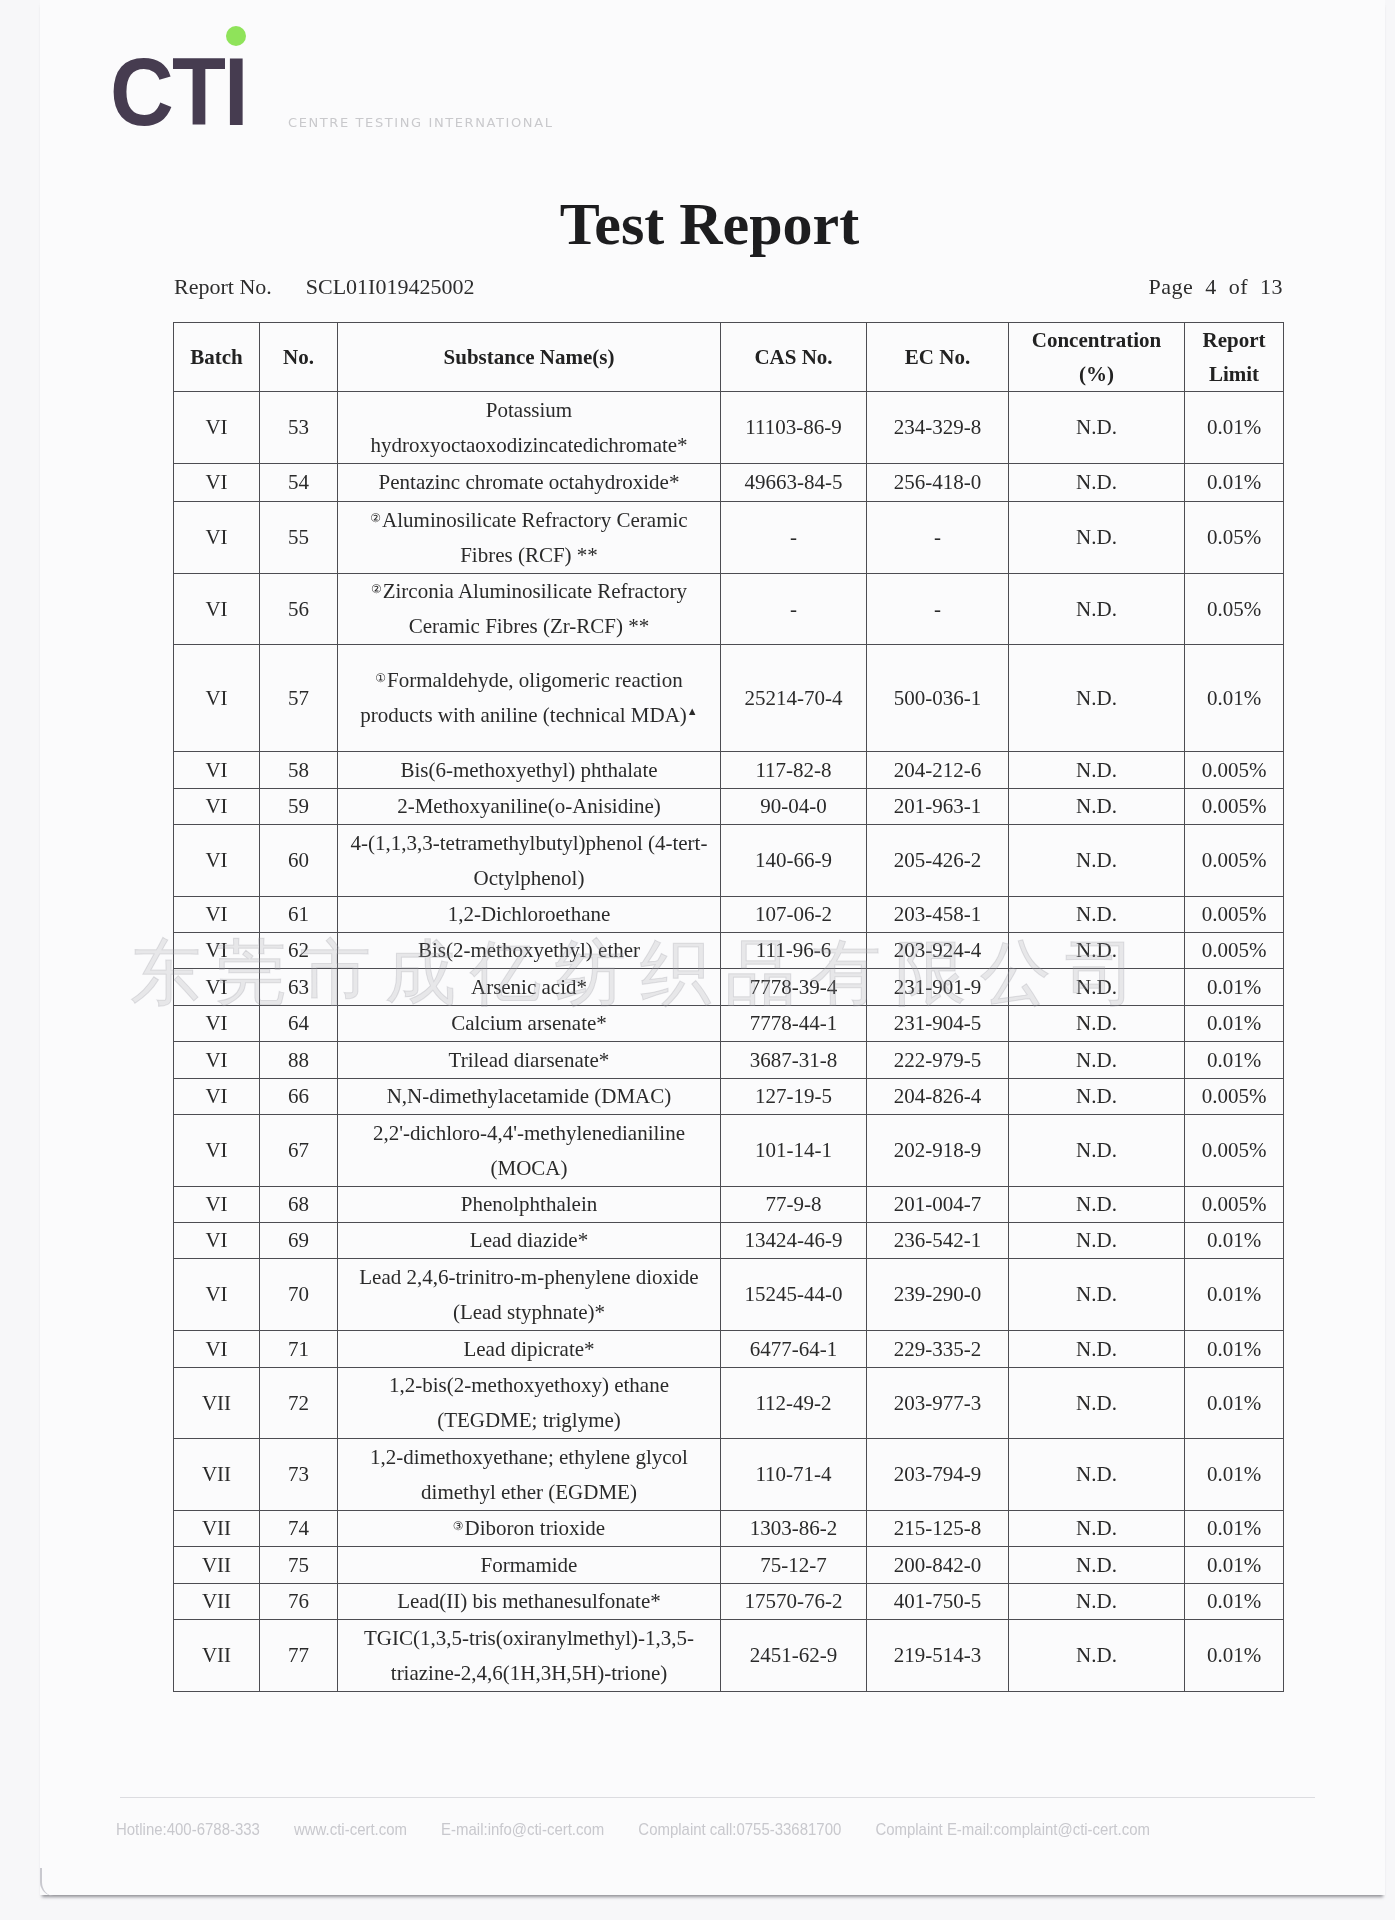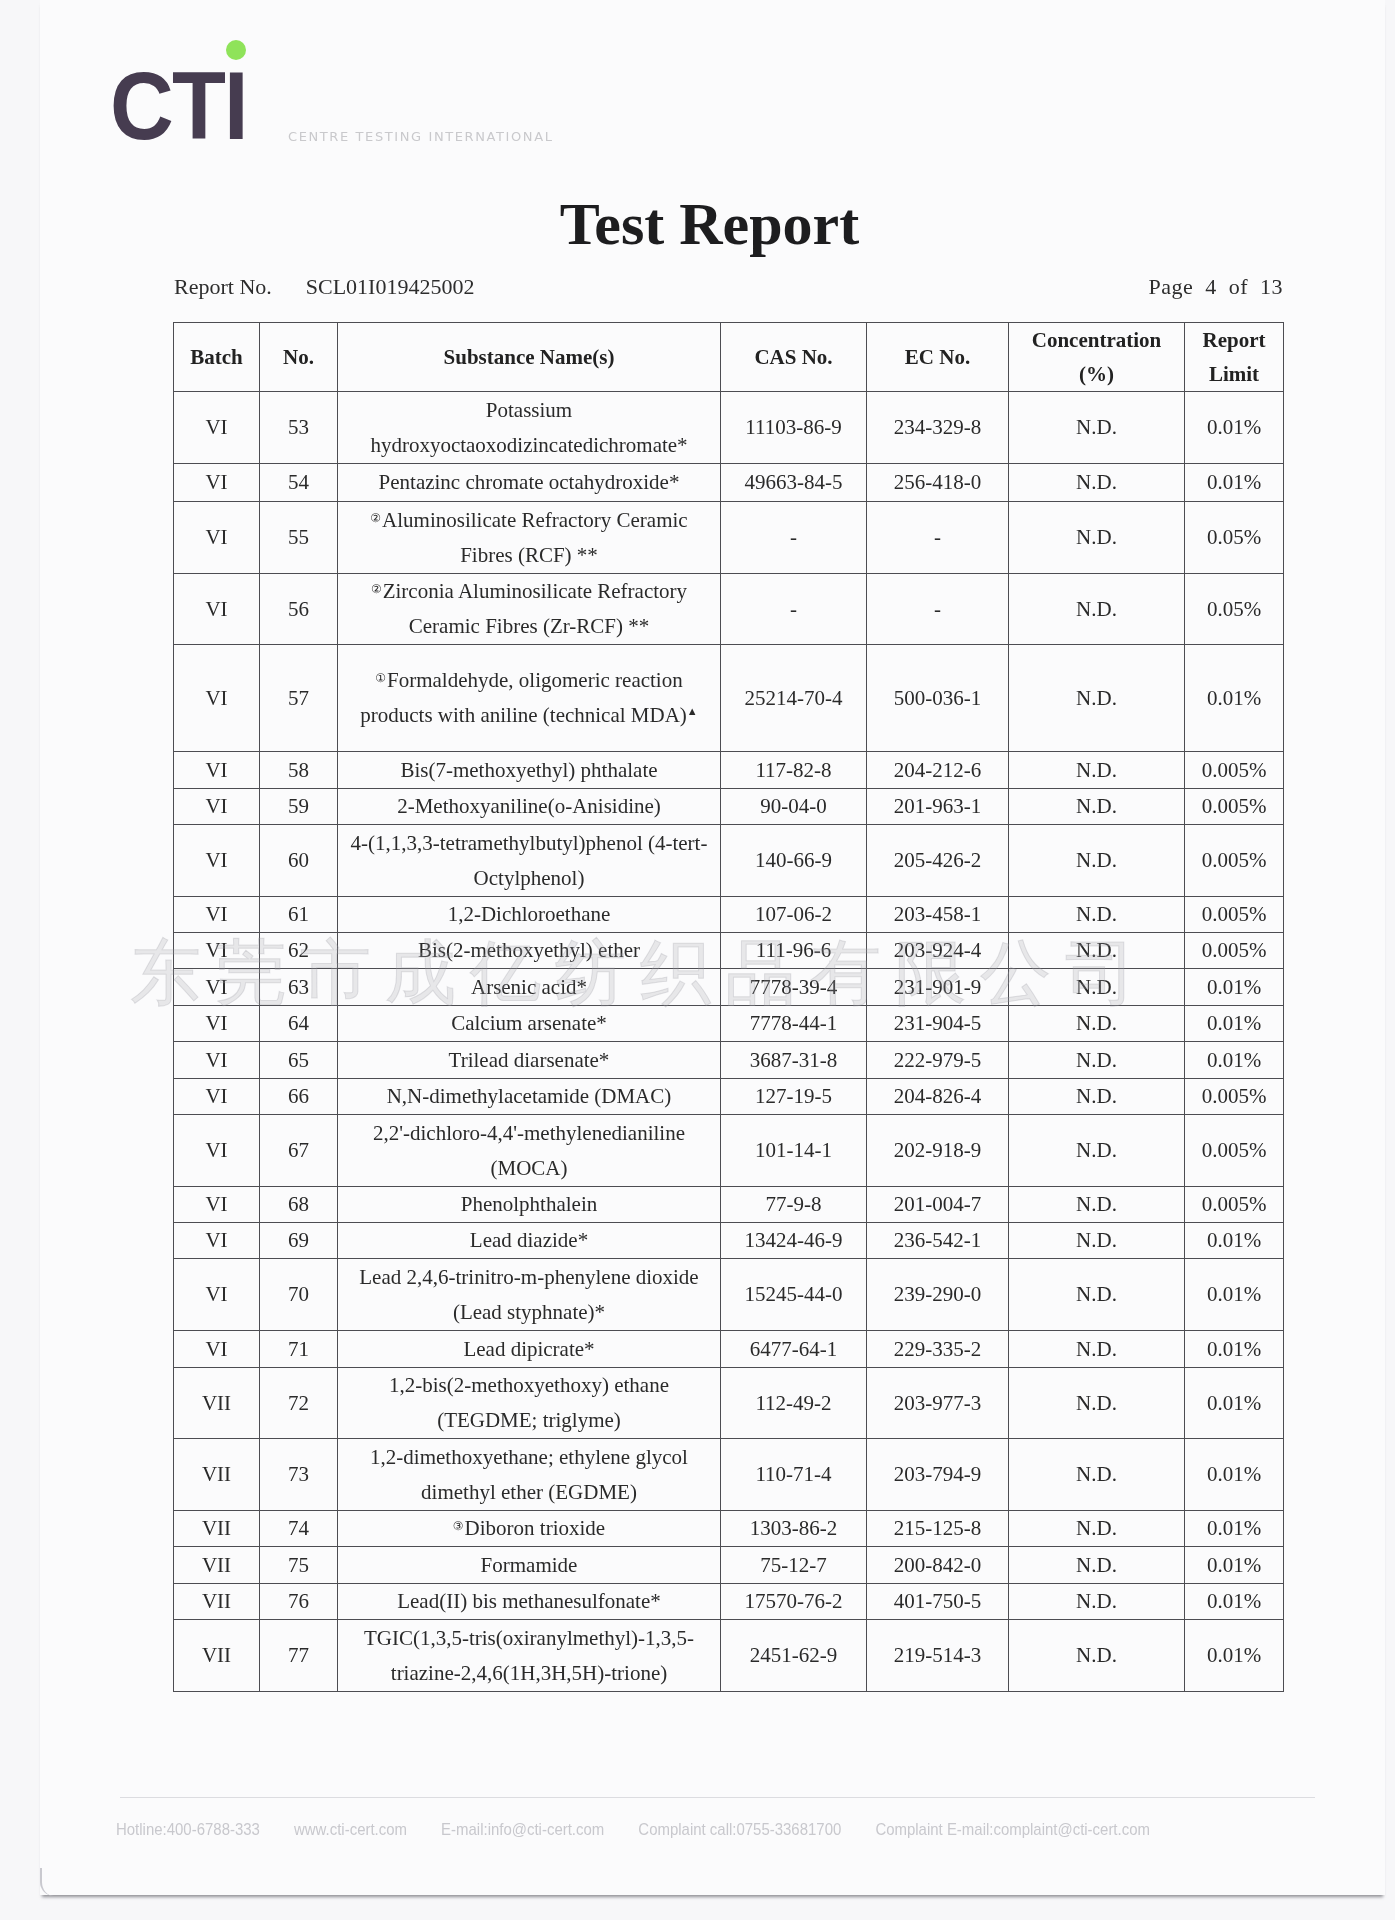--- a/index.html
+++ b/index.html
@@ -13,21 +13,21 @@
     position:absolute; left:40px; top:0; width:1345px; height:1895px;
     background:#fbfbfc;
     box-shadow: 0 4px 3px -2px rgba(60,60,70,0.55);
   }
   .page-fold {
     position:absolute; left:40px; top:1868px; width:30px; height:28px;
     border-left:2px solid #c9c9cf;
     border-radius:0 0 0 14px;
   }
   
-  .logo { position:absolute; left:110px; top:40px; width:460px; height:110px; }
+  .logo { position:absolute; left:110px; top:26px; width:460px; height:110px; }
   .logo-cti {
     position:absolute; left:0; top:18px;
     font-family:"Liberation Sans", sans-serif; font-weight:bold;
     font-size:96px; line-height:96px; color:#463c50; letter-spacing:-2px;
     transform:scaleX(0.92); transform-origin:left center;
   }
   .logo-dot {
     position:absolute; left:116px; top:0px; width:20px; height:20px; border-radius:50%;
     background:#8fe35a;
   }
@@ -176,21 +176,21 @@
         <td>57</td>
         <td><span class="sup">①</span><span>Formaldehyde, oligomeric reaction products with aniline (technical MDA)</span><span class="tri">▲</span></td>
         <td>25214-70-4</td>
         <td>500-036-1</td>
         <td>N.D.</td>
         <td>0.01%</td>
       </tr>
       <tr style="height: 37px;">
         <td>VI</td>
         <td>58</td>
-        <td><span>Bis(7-methoxyethyl) phthalate</span></td>
+        <td><span>Bis(6-methoxyethyl) phthalate</span></td>
         <td>117-82-8</td>
         <td>204-212-6</td>
         <td>N.D.</td>
         <td>0.005%</td>
       </tr>
       <tr style="height: 36px;">
         <td>VI</td>
         <td>59</td>
         <td><span>2-Methoxyaniline(o-Anisidine)</span></td>
         <td>90-04-0</td>
@@ -238,21 +238,21 @@
         <td>VI</td>
         <td>64</td>
         <td><span>Calcium arsenate*</span></td>
         <td>7778-44-1</td>
         <td>231-904-5</td>
         <td>N.D.</td>
         <td>0.01%</td>
       </tr>
       <tr style="height: 37px;">
         <td>VI</td>
-        <td>65</td>
+        <td>88</td>
         <td><span>Trilead diarsenate*</span></td>
         <td>3687-31-8</td>
         <td>222-979-5</td>
         <td>N.D.</td>
         <td>0.01%</td>
       </tr>
       <tr style="height: 36px;">
         <td>VI</td>
         <td>66</td>
         <td><span>N,N-dimethylacetamide (DMAC)</span></td>

